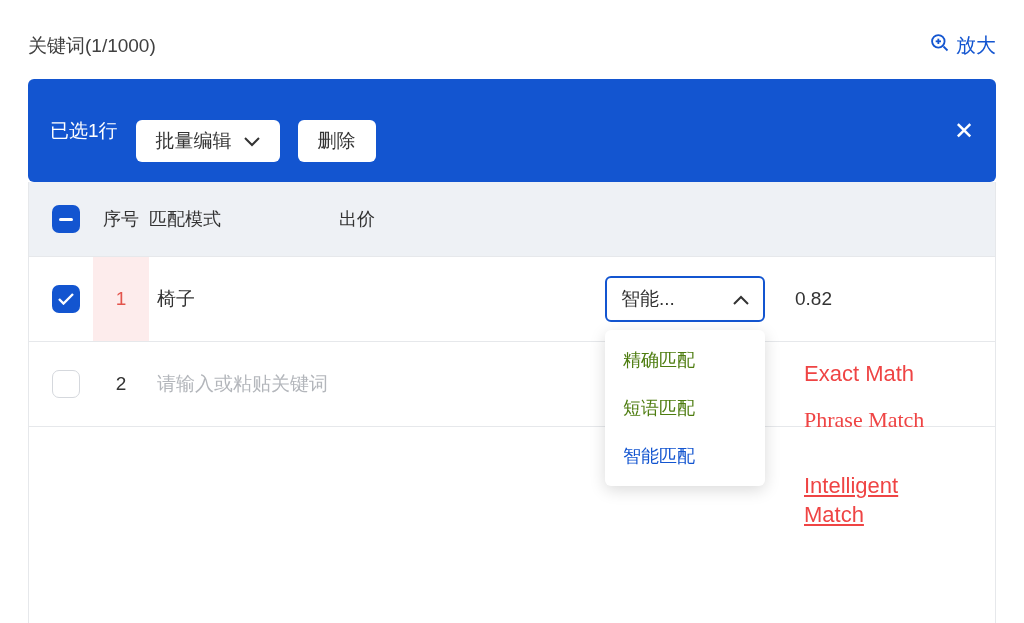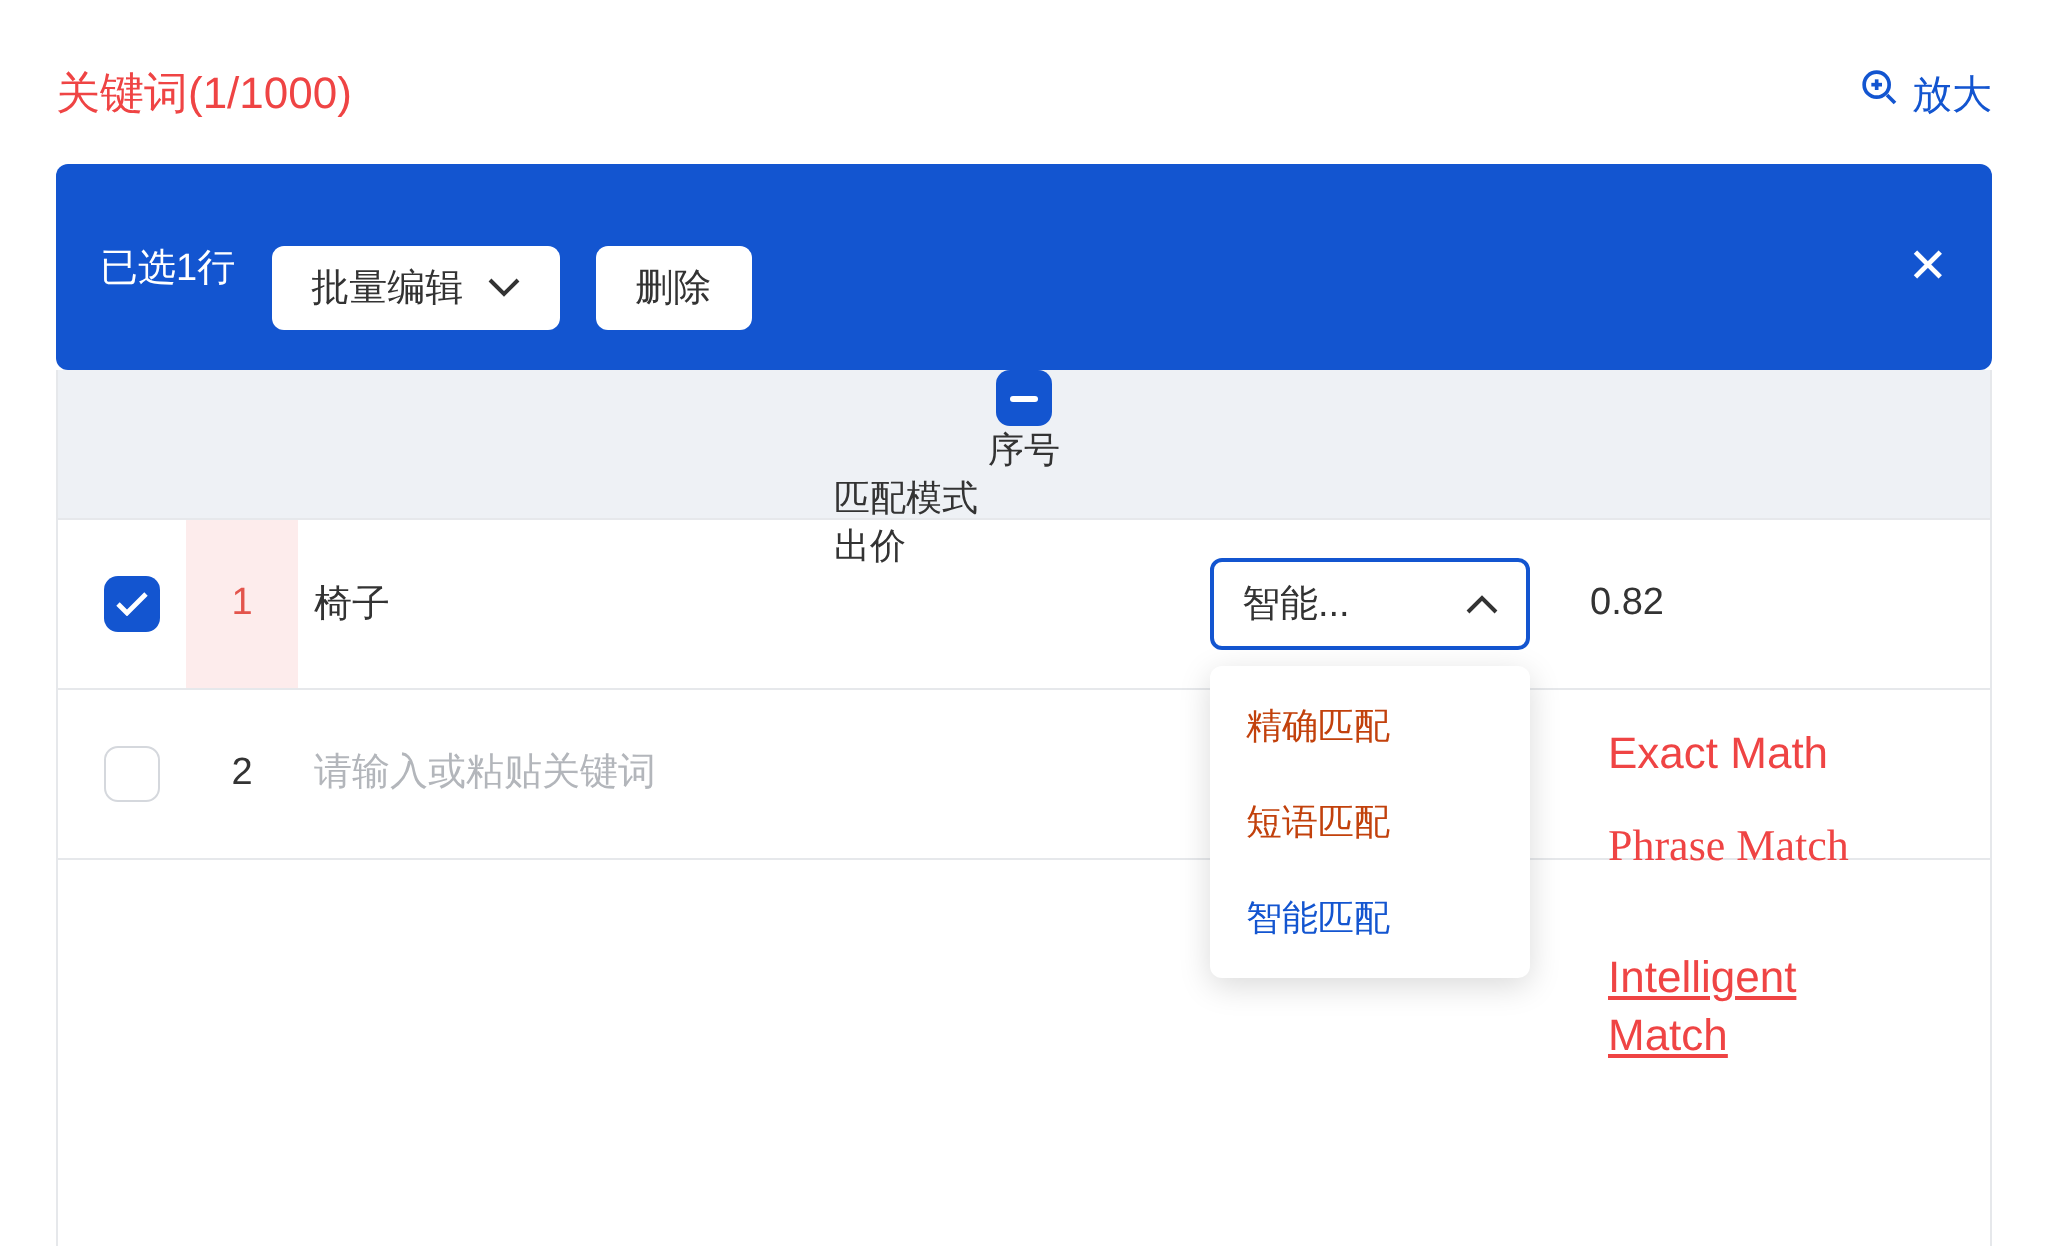--- a/index.html
+++ b/index.html
@@ -14,22 +14,22 @@
   }
 
   
   .header-row {
     display: flex;
     justify-content: space-between;
     align-items: center;
     padding: 32px 28px 20px 28px;
   }
   .header-title {
-    font-size: 22px;
-    color: #ef4444;
+    font-size: 19px;
+    color: #404040;
   }
   .enlarge-btn {
     display: inline-flex;
     align-items: center;
     gap: 6px;
     color: #1355d0;
     font-size: 20px;
     cursor: pointer;
   }
   .enlarge-btn svg { width: 20px; height: 20px; }
@@ -82,21 +82,20 @@
     border-bottom: 1px solid #e6e8eb;
   }
   .thead {
     display: flex;
     align-items: center;
     background: #eef1f5;
     height: 74px;
     padding: 0 10px 0 10px;
     font-size: 18px;
     color: #333;
-    flex-direction: column;
   }
   .col-check { width: 54px; display:flex; justify-content:center; }
   .col-index { width: 56px; display:flex; justify-content:center; }
   .col-keyword { flex: 1; padding-left: 8px; }
   .col-mode { width: 190px; }
   .col-bid  { width: 190px; }
 
   .cbox {
     width: 28px; height: 28px;
     border-radius: 7px;
@@ -161,21 +160,21 @@
     width: 160px;
     background:#fff;
     border-radius:6px;
     box-shadow: 0 4px 16px rgba(0,0,0,0.15);
     padding: 6px 0;
     z-index: 10;
   }
   .dropdown .opt {
     padding: 12px 18px;
     font-size:18px;
-    color:#c2410c;
+    color:#4d7c0f;
     cursor:pointer;
   }
   .dropdown .opt.active { color:#1355d0; }
 
   .table-wrap { position: relative; }
   .mode-cell-wrap { position: relative; margin-left: 44px; }
 
   
   .annotation {
     position:absolute;

